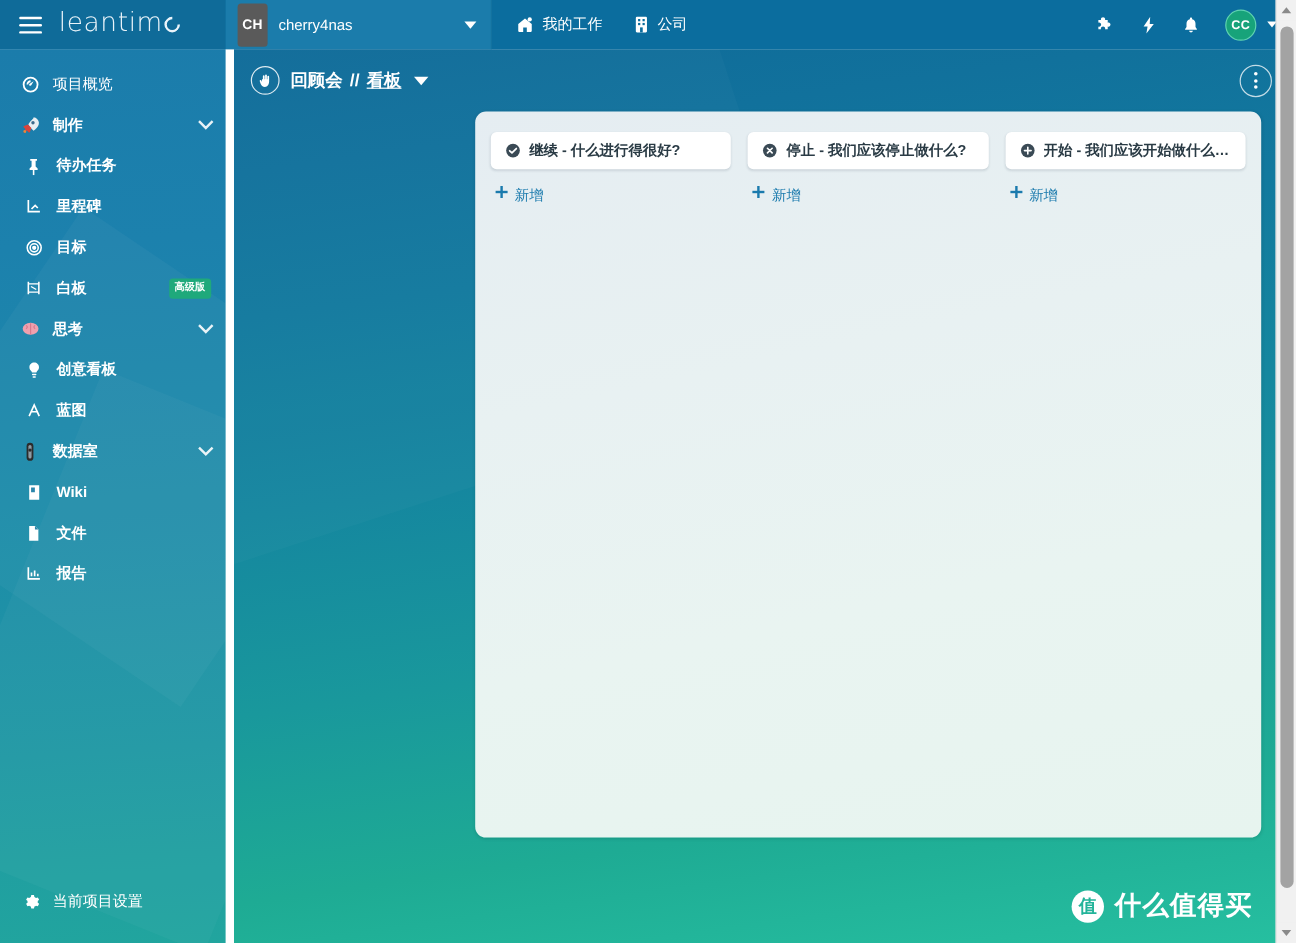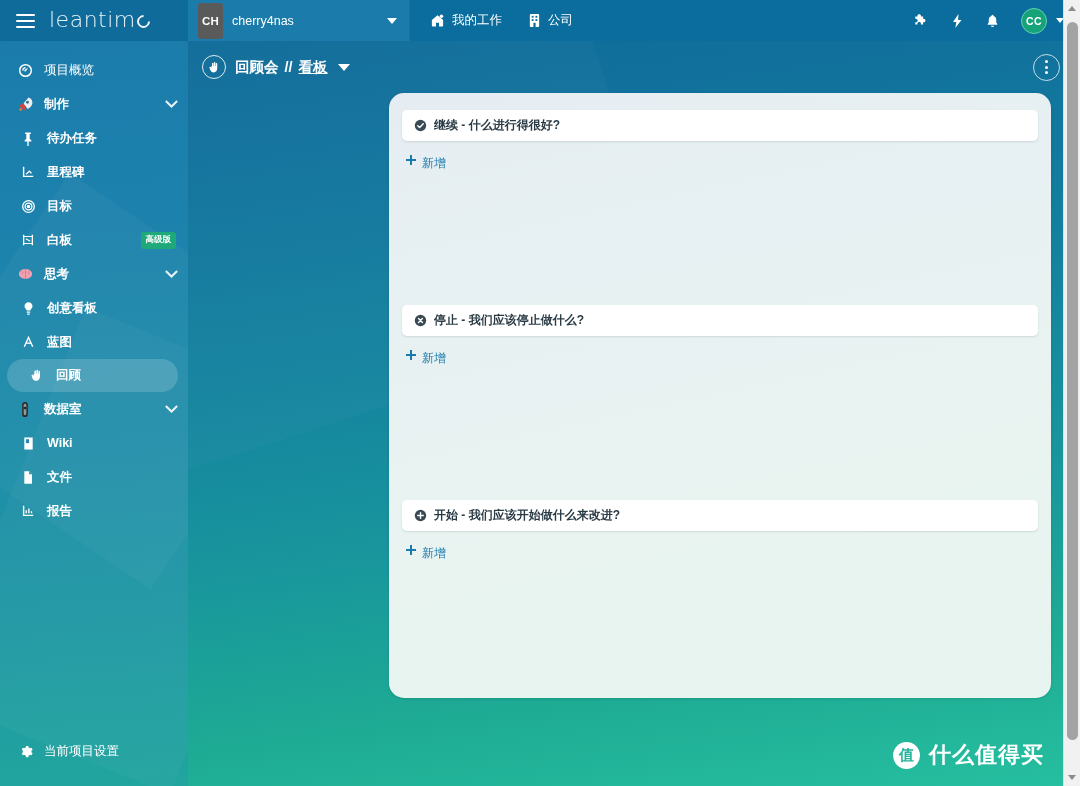--- a/index.html
+++ b/index.html
@@ -97,21 +97,21 @@
     display: flex; align-items: center; justify-content: center;
     letter-spacing: .3px;
   }
   .avatar-caret {
     width: 0; height: 0; margin-left: -12px;
     border-left: 4.5px solid transparent; border-right: 4.5px solid transparent;
     border-top: 5.5px solid #fff; cursor: pointer;
   }
 
   
-  .body-row { flex: 1 1 auto; display: flex; min-height: 0; position: relative; }
+  .body-row { flex: 1 1 auto; display: flex; min-height: 0; position: relative; gap: 7px; }
 
   
   .sidebar {
     width: 188px; flex: 0 0 188px;
     background: linear-gradient(176deg, #1b7cab 0%, #1c81ad 22%, #1d8ba9 50%, #1f98a4 78%, #21a59e 100%);
     position: relative; overflow: hidden;
     display: flex; flex-direction: column;
   }
   .sidebar::after {
     content:""; position:absolute; left:-40px; top:190px;
@@ -212,26 +212,25 @@
     display: flex; flex-direction: column; align-items: center; justify-content: center;
     gap: 2.5px; cursor: pointer;
   }
   .head-dots i { width: 3px; height: 3px; border-radius: 50%; background: #fff; display:block; }
 
   
   .board {
     margin: 0 29px 0 201px;
     position: absolute; left: 0; right: 29px; top: 52px; bottom: 88px;
     background: linear-gradient(168deg, #e5edf2 0%, #e8f1f2 35%, #e9f4f1 65%, #e7f4ef 100%);
-    border-radius: 15px;
+    border-radius: 9px;
     box-shadow: 0 1px 3px rgba(0,0,0,.12);
     padding: 17px 13px;
     display: flex; gap: 14px;
     z-index: 2;
-    flex-direction: column;
   }
   .board.pos { left: 201px; margin: 0; }
   .col { flex: 1 1 0; min-width: 0; display: flex; flex-direction: column; }
   .col-head {
     background: #fff; border-radius: 5px;
     height: 31px; display: flex; align-items: center;
     padding: 0 12px; gap: 7px;
     box-shadow: 0 1px 2px rgba(20,40,60,.13);
   }
   .col-head .ch-ico { flex: 0 0 auto; display: flex; align-items: center; }
@@ -462,28 +461,20 @@
         <div class="side-row sub">
           <span class="s-ico">
             <svg width="15" height="14" viewBox="0 0 16 16" fill="none" stroke="#fff" stroke-width="1.6">
               <path d="M3.2 13.5 8 2.8l4.8 10.7"></path>
               <path d="M5.3 9.3h5.4"></path>
             </svg>
           </span>
           <span class="s-label">蓝图</span>
         </div>
 
-        <div class="side-row sub active">
-          <span class="s-ico">
-            <svg width="14" height="15" viewBox="0 0 16 16" fill="#fff">
-              <path d="M5 6.3V3.1c0-.5.4-.9.9-.9s.9.4.9.9v3h.5V2.2c0-.5.4-.9.9-.9s.9.4.9.9v4h.5V3.4c0-.5.4-.9.9-.9s.9.4.9.9v5.2c0 3.1-1.7 5.5-4.3 5.5-2.3 0-3.7-1.3-4.4-3.3l-.9-2.5c-.2-.5.1-1 .6-1.2.4-.1.9.1 1.1.5l.6 1.3V6.3z"></path>
-            </svg>
-          </span>
-          <span class="s-label">回顾</span>
-        </div>
 
         <div class="side-row group">
           <span class="s-ico">
             <svg width="12" height="17" viewBox="0 0 12 18">
               <rect x="3" y="1" width="6" height="16" rx="3" fill="#2b2b2b"></rect>
               <rect x="4.6" y="3" width="2.8" height="12" rx="1.4" fill="#8e9ba3"></rect>
               <circle cx="6" cy="7.5" r="1.5" fill="#2b2b2b"></circle>
             </svg>
           </span>
           <span class="s-label">数据室</span>

